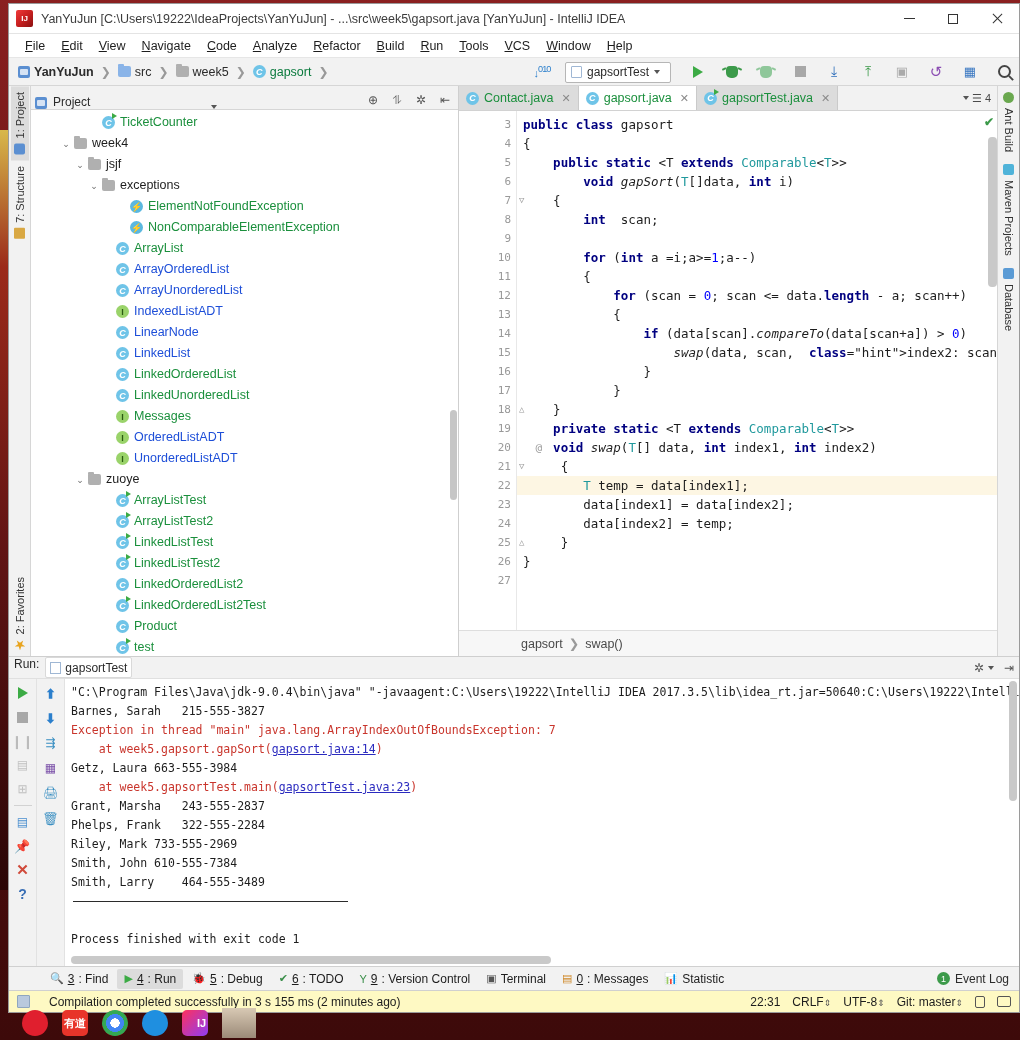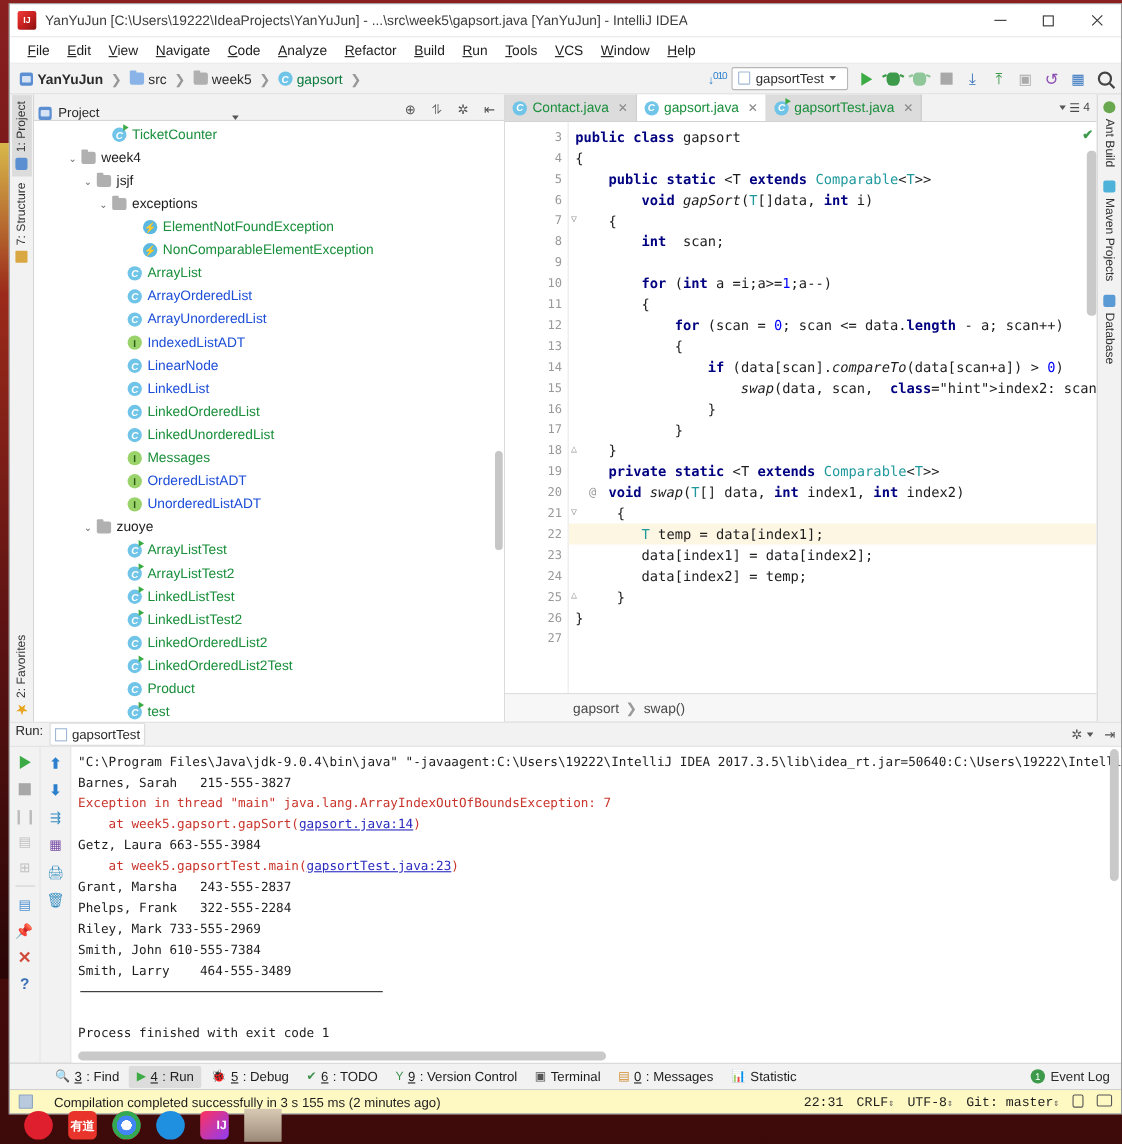--- a/index.html
+++ b/index.html
@@ -89,21 +89,21 @@
   }
   .ic-iface{
     width:13px;height:13px;border-radius:50%;
     background:#9ad36a;color:#2a5a12;font-size:9px;font-weight:bold;
     display:flex;align-items:center;justify-content:center;
   }
   .ic-exc{
     width:13px;height:13px;border-radius:50%;background:#5bb8e0;
     display:flex;align-items:center;justify-content:center;color:#fff;font-size:9px;
   }
-  .tb-right{margin-left:auto;display:flex;align-items:flex-start;gap:2px;padding-right:4px;}
+  .tb-right{margin-left:auto;display:flex;align-items:flex-end;gap:12px;padding-right:4px;}
   .tb-btn{width:22px;height:22px;display:flex;align-items:center;justify-content:center;border-radius:3px;}
   .runcfg{
     height:21px;min-width:106px;border:1px solid #b6b6b6;background:#fff;border-radius:2px;
     display:flex;align-items:center;gap:5px;padding:0 5px;font-size:12px;margin-right:4px;
   }
   .runcfg .cfgicon{width:11px;height:12px;background:#fff;border:1px solid #9fb7d4;border-radius:1px;}
   .caret{width:0;height:0;border-left:3.5px solid transparent;border-right:3.5px solid transparent;border-top:4px solid #555;}
   .tri-run{width:0;height:0;border-top:6px solid transparent;border-bottom:6px solid transparent;border-left:10px solid #3cab45;}
   .sq-stop{width:11px;height:11px;background:#a8a8a8;}
   .bug{width:12px;height:12px;background:#3c9a4a;border-radius:4px 4px 5px 5px;position:relative;}
@@ -237,21 +237,21 @@
   .btab{display:flex;align-items:center;gap:4px;padding:3px 7px;color:#1d1d1d;border-radius:2px;}
   .btab.sel{background:#dcdcdc;}
   .btab u{text-decoration:underline;}
   .bottombar .right{margin-left:auto;display:flex;align-items:center;gap:5px;padding-right:10px;}
   .evt-circle{width:13px;height:13px;border-radius:50%;background:#3c9a4a;color:#fff;font-size:9px;display:flex;align-items:center;justify-content:center;}
   
   .statusbar{
     height:22px;flex:0 0 22px;background:#fef9c3;border-top:1px solid #d0d0d0;
     display:flex;align-items:center;padding:0 8px;font-size:12px;color:#1d1d1d;gap:19px;
   }
-  .statusbar .right{margin-left:auto;display:flex;gap:12px;font-family:Liberation Mono, monospace;}
+  .statusbar .right{margin-left:auto;display:flex;align-items:center;gap:12px;}
   .st-icon{width:13px;height:13px;background:#b9c9de;border:1px solid #8fa6bf;border-radius:1px;}
   .updn{font-size:9px;color:#555;}
   .lockico{width:10px;height:12px;border:1.4px solid #555;border-radius:2px;position:relative;}
   .printico{width:14px;height:11px;border:1.4px solid #555;border-radius:2px;}
   
   #taskbar{
     position:absolute;left:0;bottom:0;width:1020px;height:34px;
     background:rgba(40,6,6,.0);display:flex;align-items:center;gap:14px;padding-left:22px;
     z-index:50;pointer-events:none;
   }

